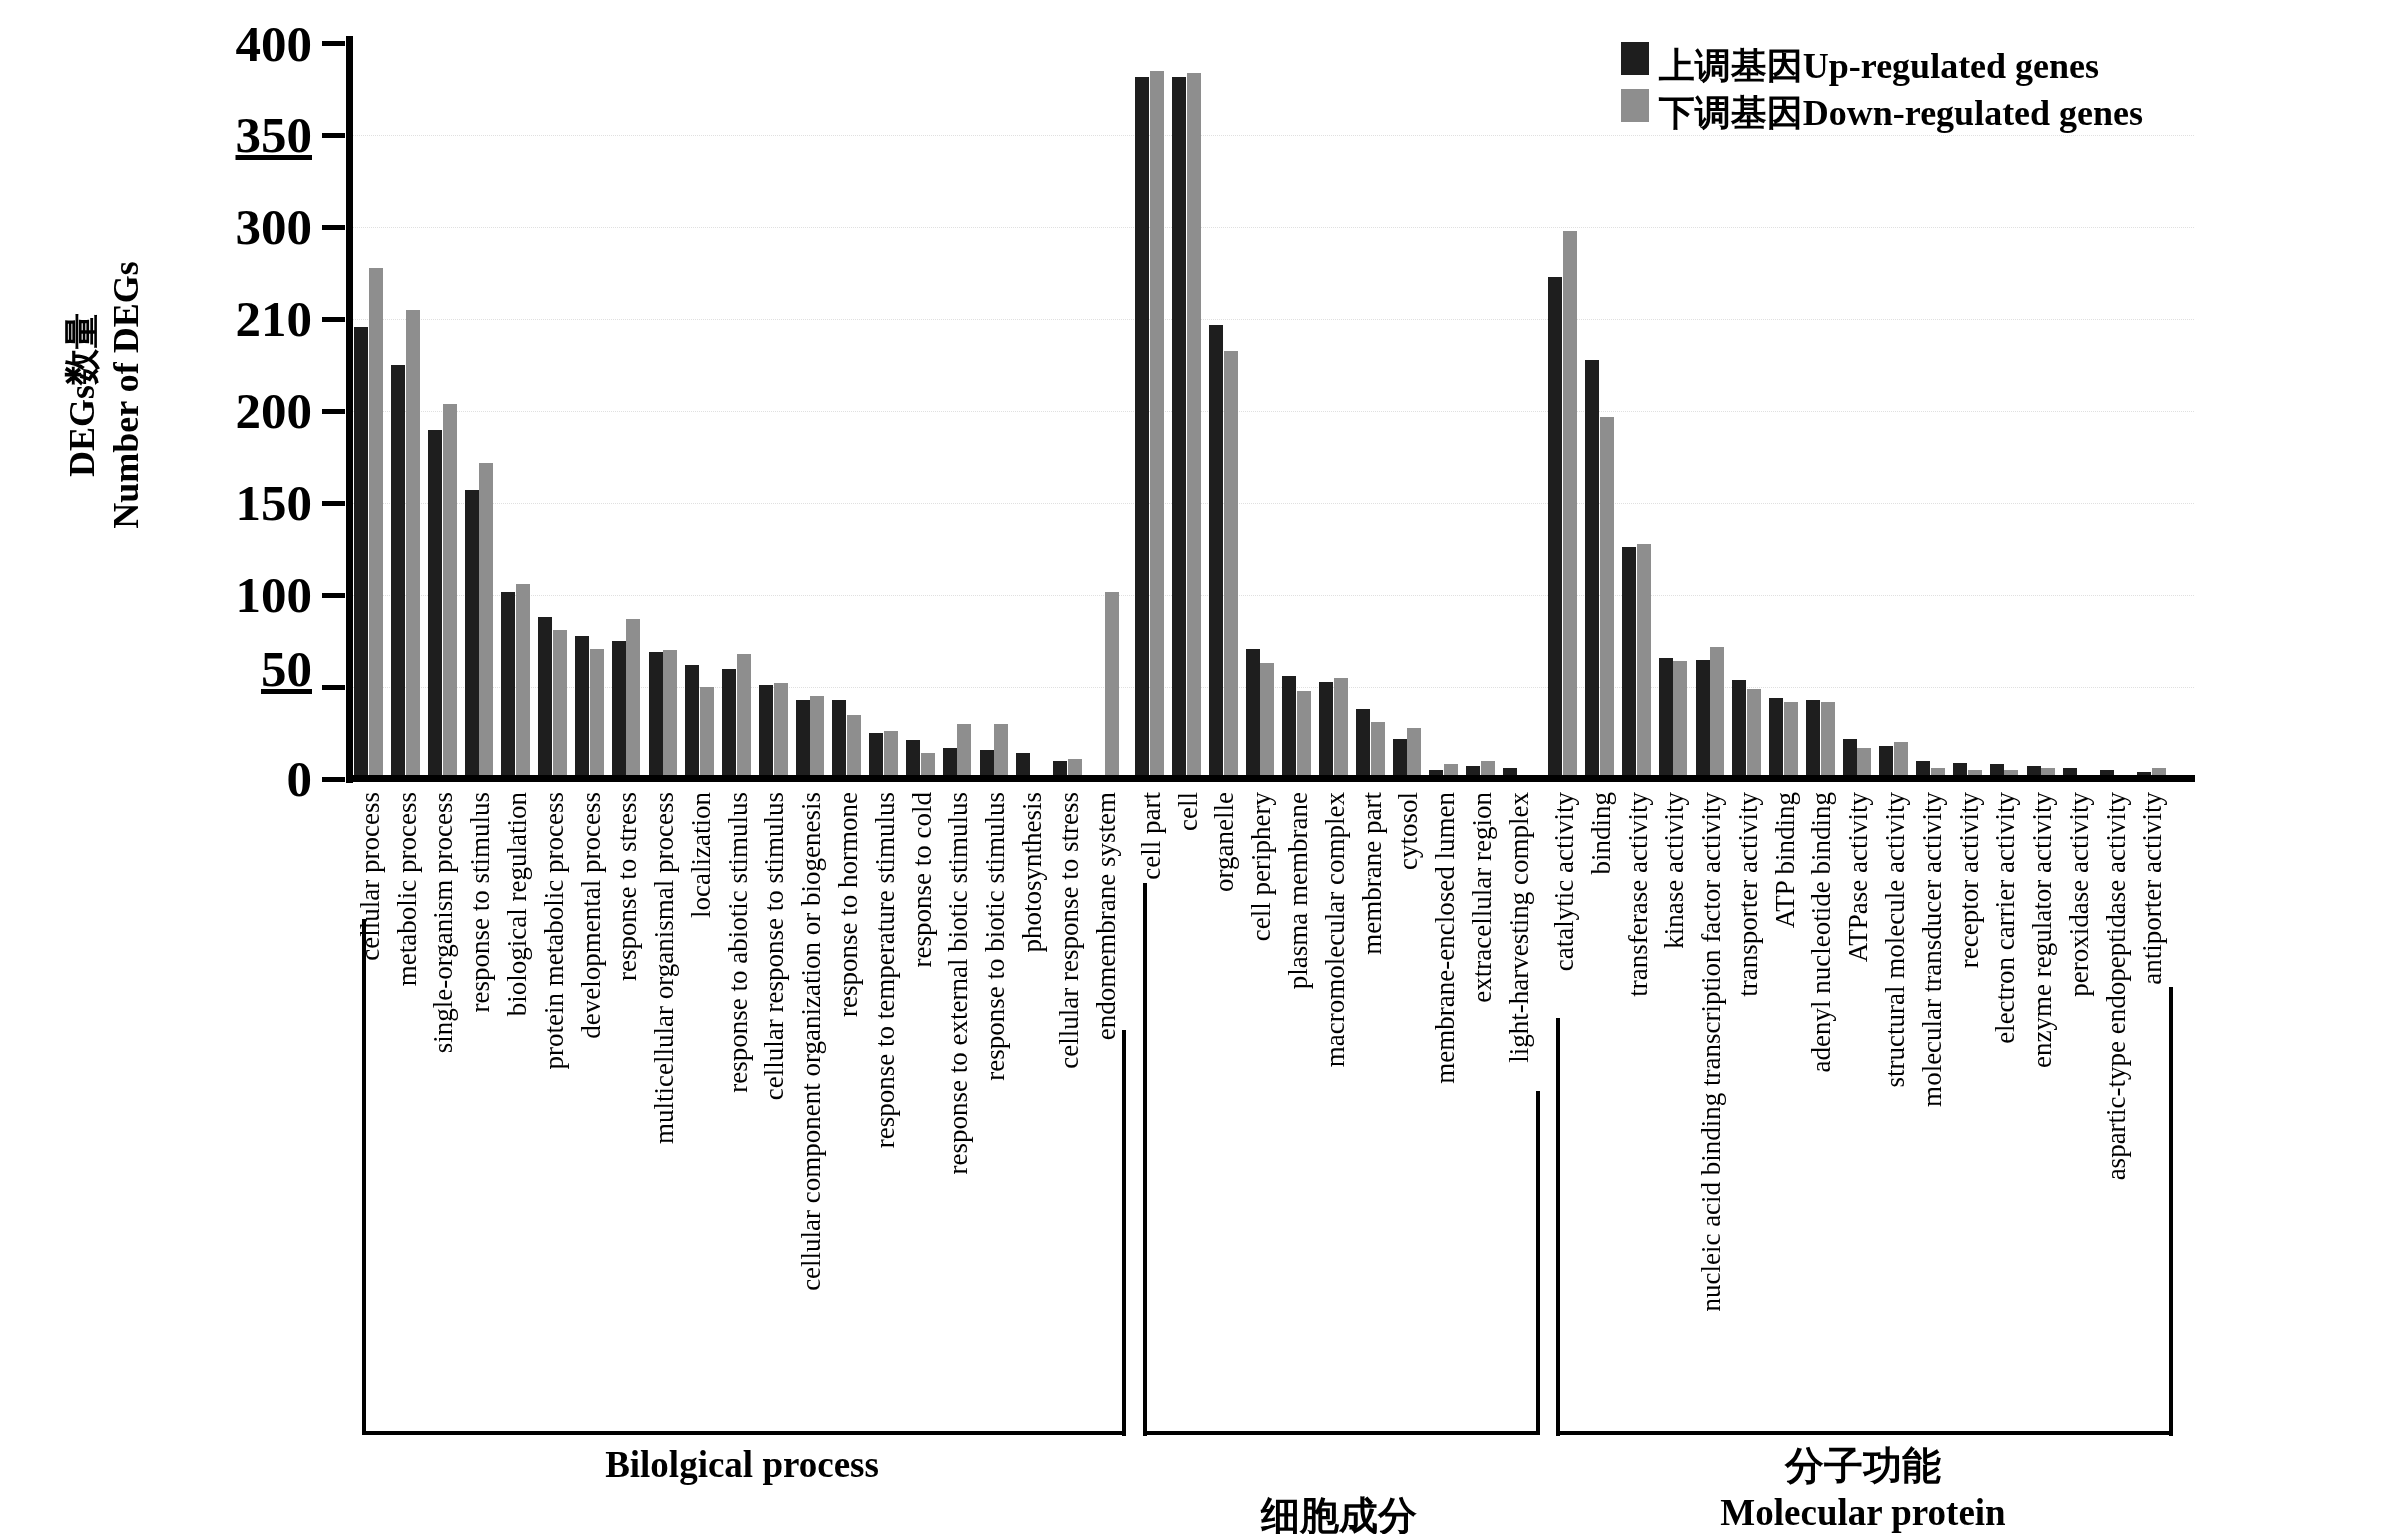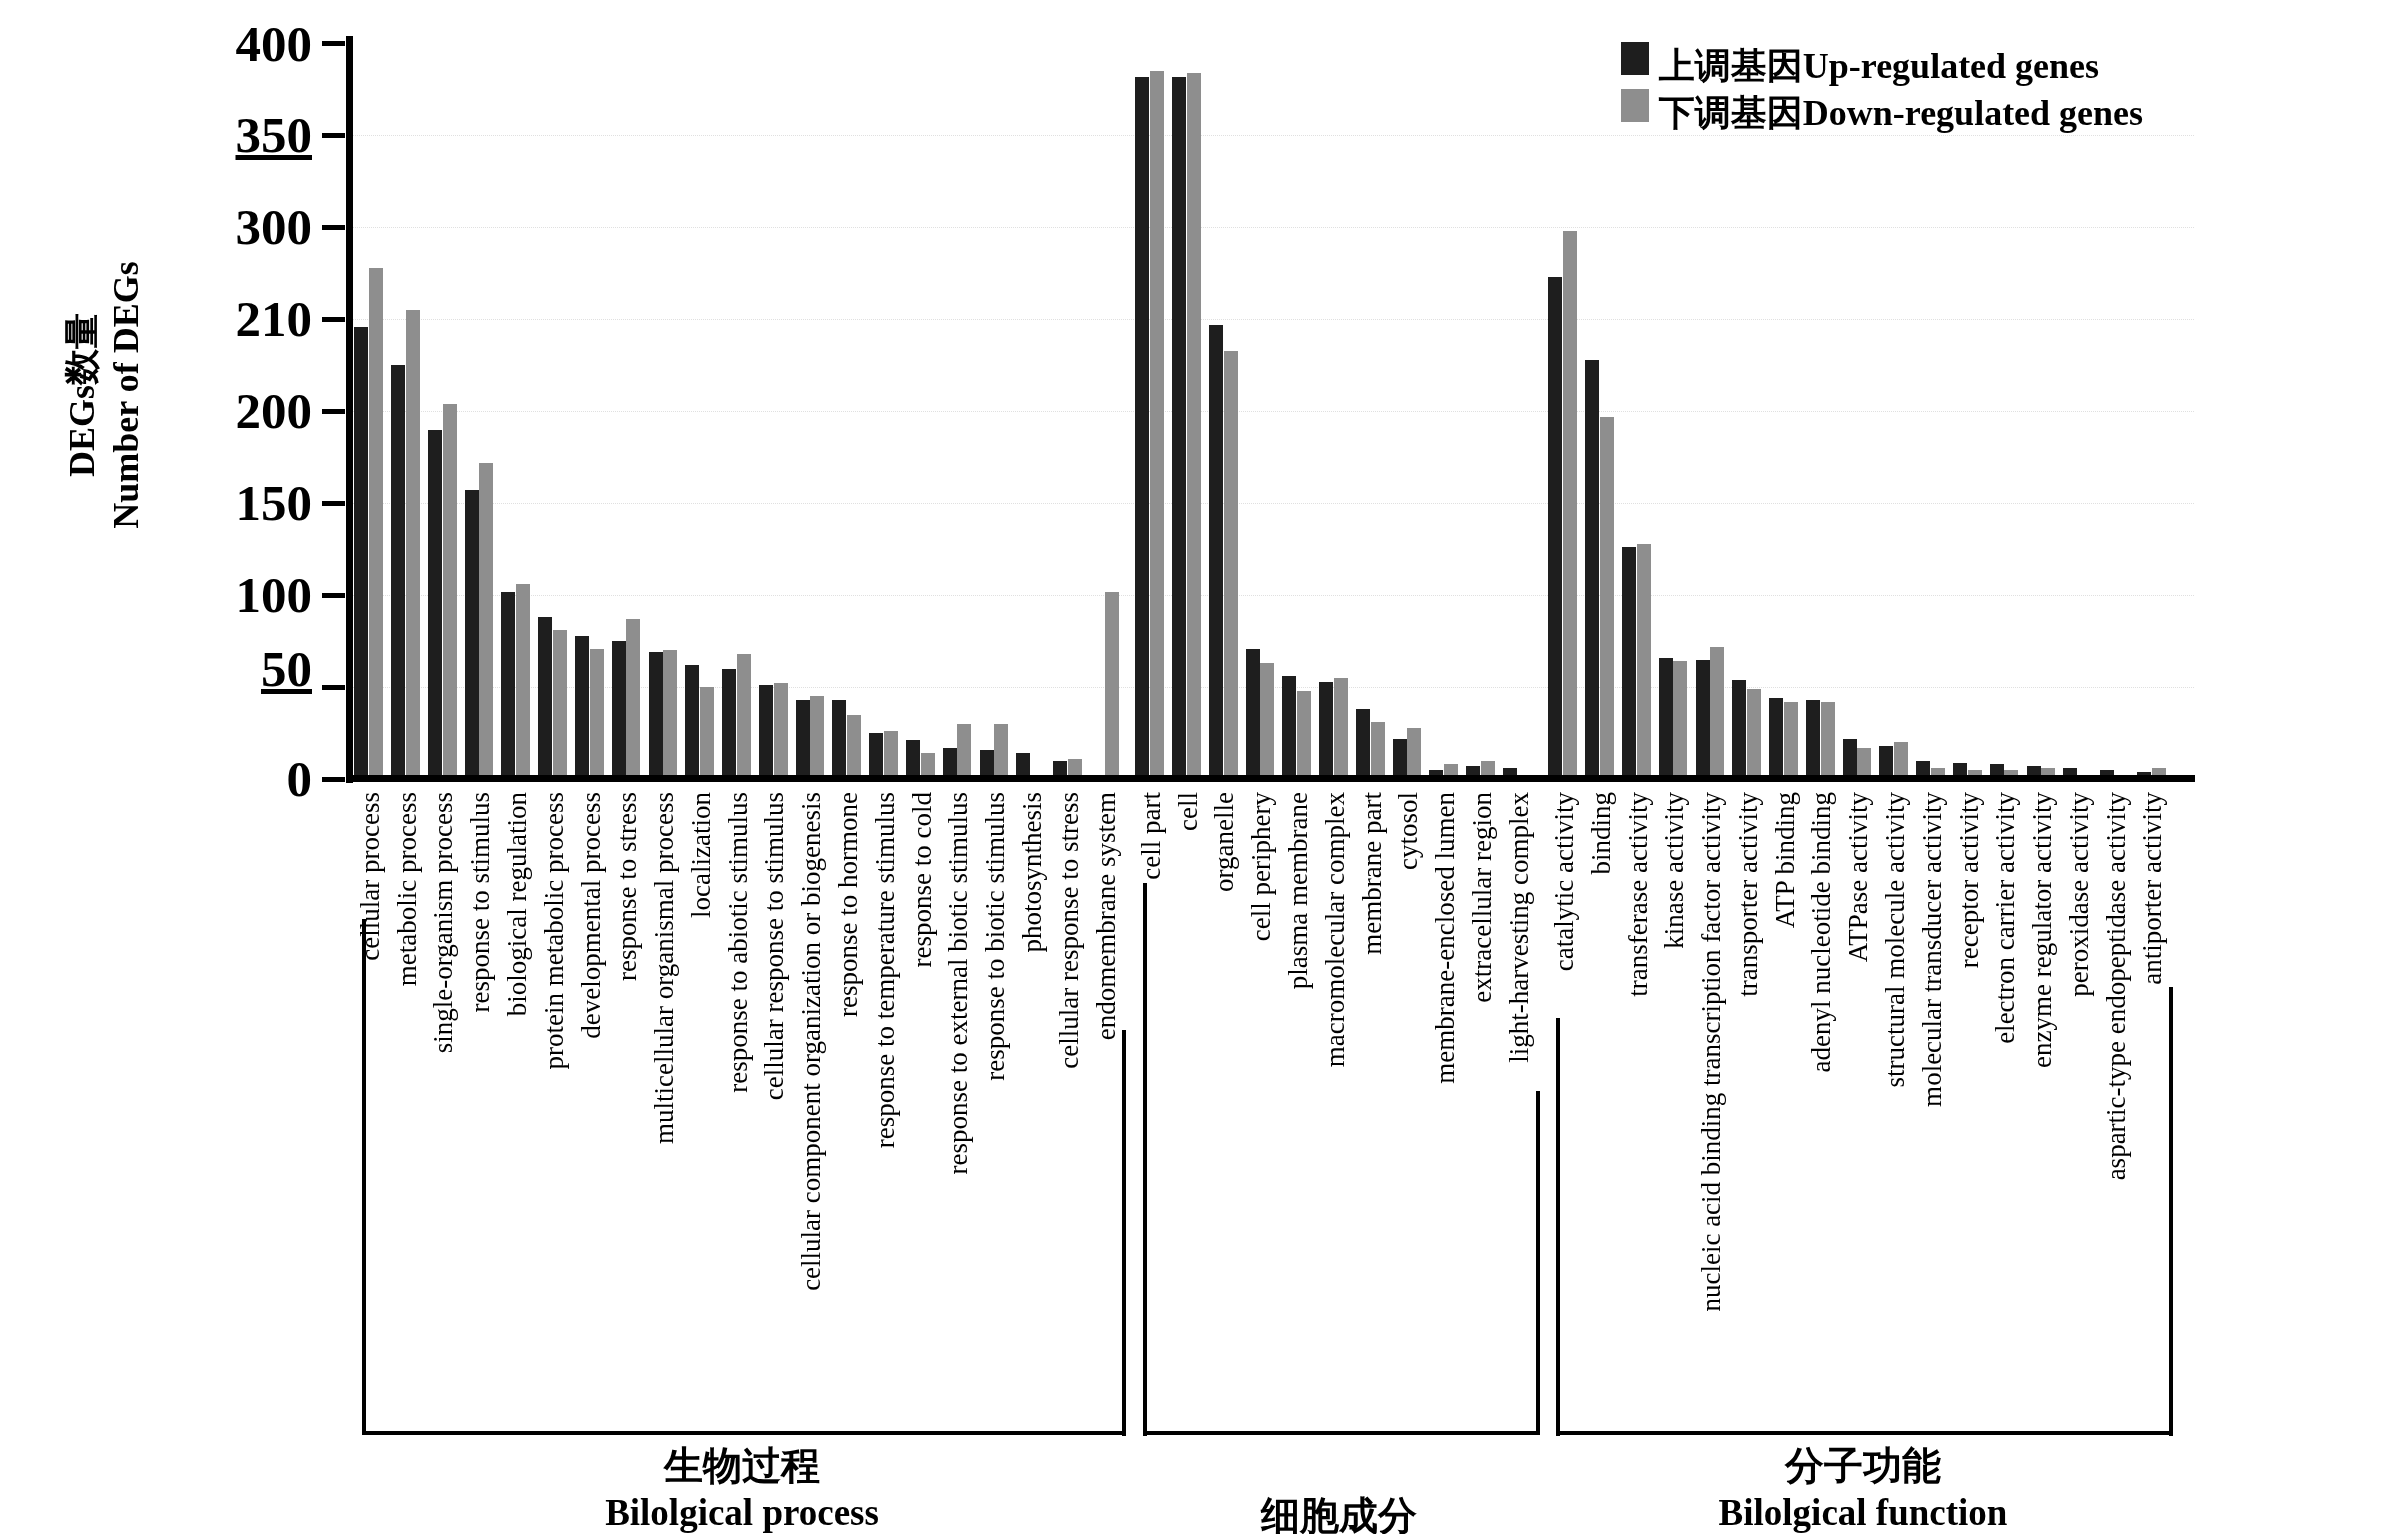--- a/index.html
+++ b/index.html
@@ -220,30 +220,29 @@
       <div class="bracket" style="left: 362px; top: 1431px; width: 764px; height: 4.3px;"></div>
       <div class="bracket" style="left: 1143px; top: 883px; width: 4.3px; height: 553px;"></div>
       <div class="bracket" style="left: 1536px; top: 1091px; width: 4.3px; height: 344px;"></div>
       <div class="bracket" style="left: 1143px; top: 1431px; width: 397px; height: 4.3px;"></div>
       <div class="bracket" style="left: 1556px; top: 1018px; width: 4.3px; height: 418px;"></div>
       <div class="bracket" style="left: 2169px; top: 987px; width: 4.3px; height: 449px;"></div>
       <div class="bracket" style="left: 1556px; top: 1431px; width: 617px; height: 4.3px;"></div>
     </div>
   <div id="grouplabels">
       <div class="grouplabel" style="left: 742px; top: 1442px; width: 552px;">
-        <div class="zh">生物过程</div>
         <div class="en">Bilolgical process</div>
       </div>
       <div class="grouplabel" style="left: 1339px; top: 1492px; width: 552px;">
         <div class="zh">细胞成分</div>
         <div class="en">Cellular component</div>
       </div>
       <div class="grouplabel" style="left: 1863px; top: 1442px; width: 552px;">
         <div class="zh">分子功能</div>
-        <div class="en">Bilolgical function</div>
+        <div class="en">Molecular protein</div>
       </div>
     </div>
 
   <div id="legend">
     <div class="legend-row">
       <div class="swatch" id="swatch-up" style="background: rgb(30, 30, 30);"></div>
       <div class="legend-text">上调基因Up-regulated genes</div>
     </div>
     <div class="legend-row">
       <div class="swatch" id="swatch-down" style="background: rgb(142, 142, 142);"></div>

